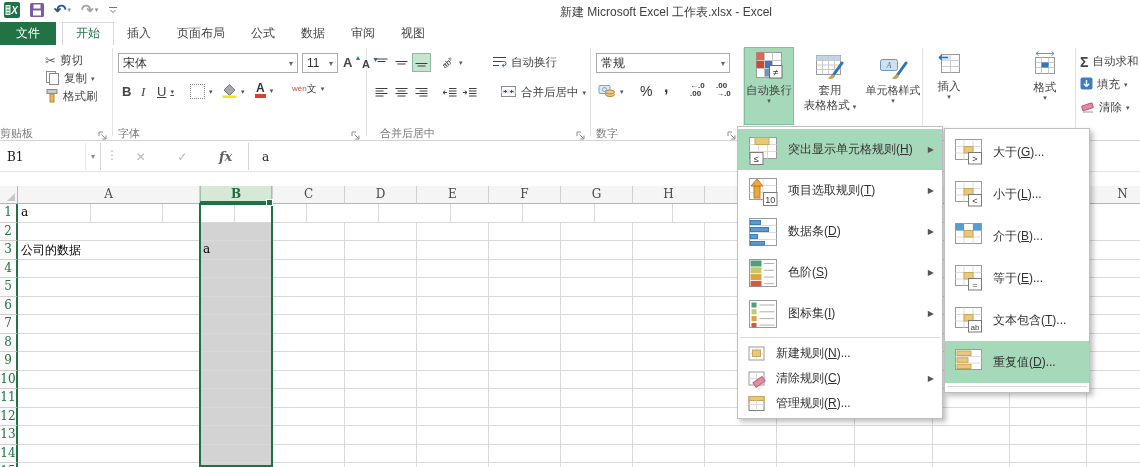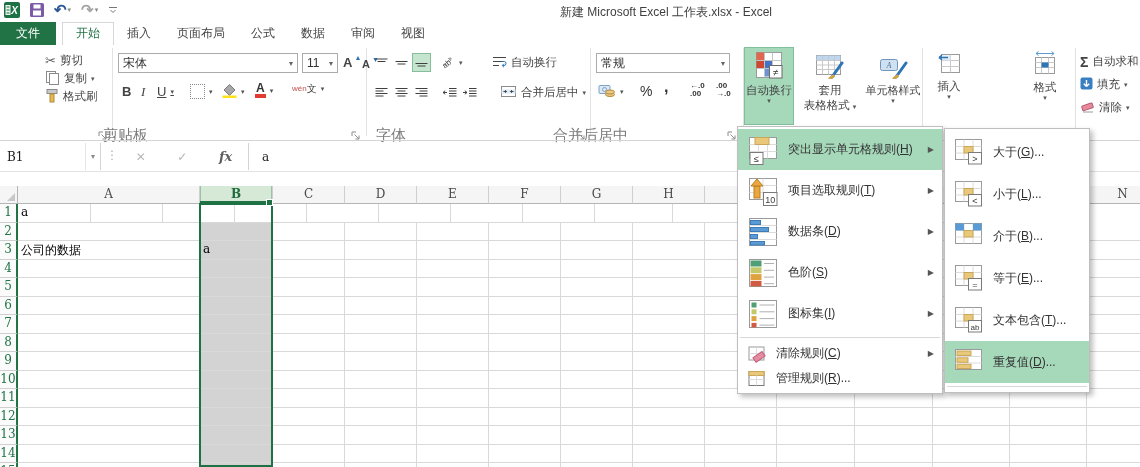--- a/index.html
+++ b/index.html
@@ -15,21 +15,21 @@
   .title{position:absolute;left:560px;top:4px;font-size:12px;color:#3f3f3f;white-space:nowrap;}
   
   .tabrow{position:absolute;left:0;top:22px;height:23px;width:100%;display:flex;}
   .tab{padding:0 13px;line-height:23px;font-size:12px;color:#444;box-sizing:border-box;}
   .tab.file{background:#217346;color:#fff;padding:0 16px;margin-right:6px;}
   .tab.active{background:#fff;color:#217346;border:1px solid #d8d8d8;border-bottom:none;line-height:21px;}
   
   .ribbon{position:absolute;left:0;top:45px;width:100%;height:96px;background:#fff;}
   .ribbon-border{position:absolute;left:0;top:140px;width:100%;height:1px;background:#d4d4d4;}
   .gsep{position:absolute;top:3px;height:88px;width:1px;background:#e2e2e2;}
-  .glabel{position:absolute;top:81px;font-size:15px;color:#7a7a7a;text-align:right;padding-left:48px;}
+  .glabel{position:absolute;top:81px;font-size:11px;color:#7a7a7a;text-align:left;}
   .launcher{position:absolute;top:82px;width:10px;height:10px;}
   .bigbtn{position:absolute;display:flex;flex-direction:column;align-items:center;
           font-size:11.5px;color:#444;text-align:center;line-height:13px;box-sizing:border-box;}
   .bigbtn .ic{margin-top:3px;}
   .bigbtn .lbl{margin-top:2px;white-space:nowrap;}
   .bigbtn .caret{font-size:7px;color:#555;line-height:8px;}
   .bigbtn.green{background:#a6d8ba;border:1px solid #7fbf9b;}
   .smallbtn{position:absolute;display:flex;align-items:center;gap:4px;font-size:11.5px;
             color:#444;height:17px;white-space:nowrap;}
   .smallbtn .caret{font-size:7px;color:#555;}
@@ -800,20 +800,30 @@
         </span>
         <span class="mtxt">图标集(<u>I</u>)</span>
         <span class="marrow">▶</span>
       </div>
       <div class="msep"></div>
       <div class="mitem small">
         <span class="mic sm">
           <svg width="18" height="18" viewBox="0 0 18 18">
             <rect x="1" y="2" width="15" height="13" fill="#fff" stroke="#9a9a9a"></rect>
             <path d="M1 8.5h15M8.5 2v13" stroke="#dcdcdc" fill="none"></path>
+            <rect x="4.5" y="5" width="8" height="6.5" fill="#e9c979" stroke="#c9a75a"></rect>
+          </svg>
+        </span>
+        <span class="mtxt">新建规则(<u>N</u>)...</span>
+      </div>
+      <div class="mitem small">
+        <span class="mic sm">
+          <svg width="18" height="18" viewBox="0 0 18 18">
+            <rect x="1" y="2" width="15" height="13" fill="#fff" stroke="#9a9a9a"></rect>
+            <path d="M1 8.5h15M8.5 2v13" stroke="#dcdcdc" fill="none"></path>
             <g transform="rotate(-35 11 11)">
               <rect x="5" y="9" width="11" height="5.5" fill="#e58ca0" stroke="#c2607c"></rect>
             </g>
           </svg>
         </span>
         <span class="mtxt">清除规则(<u>C</u>)</span>
         <span class="marrow">▶</span>
       </div>
       <div class="mitem small">
         <span class="mic sm">

